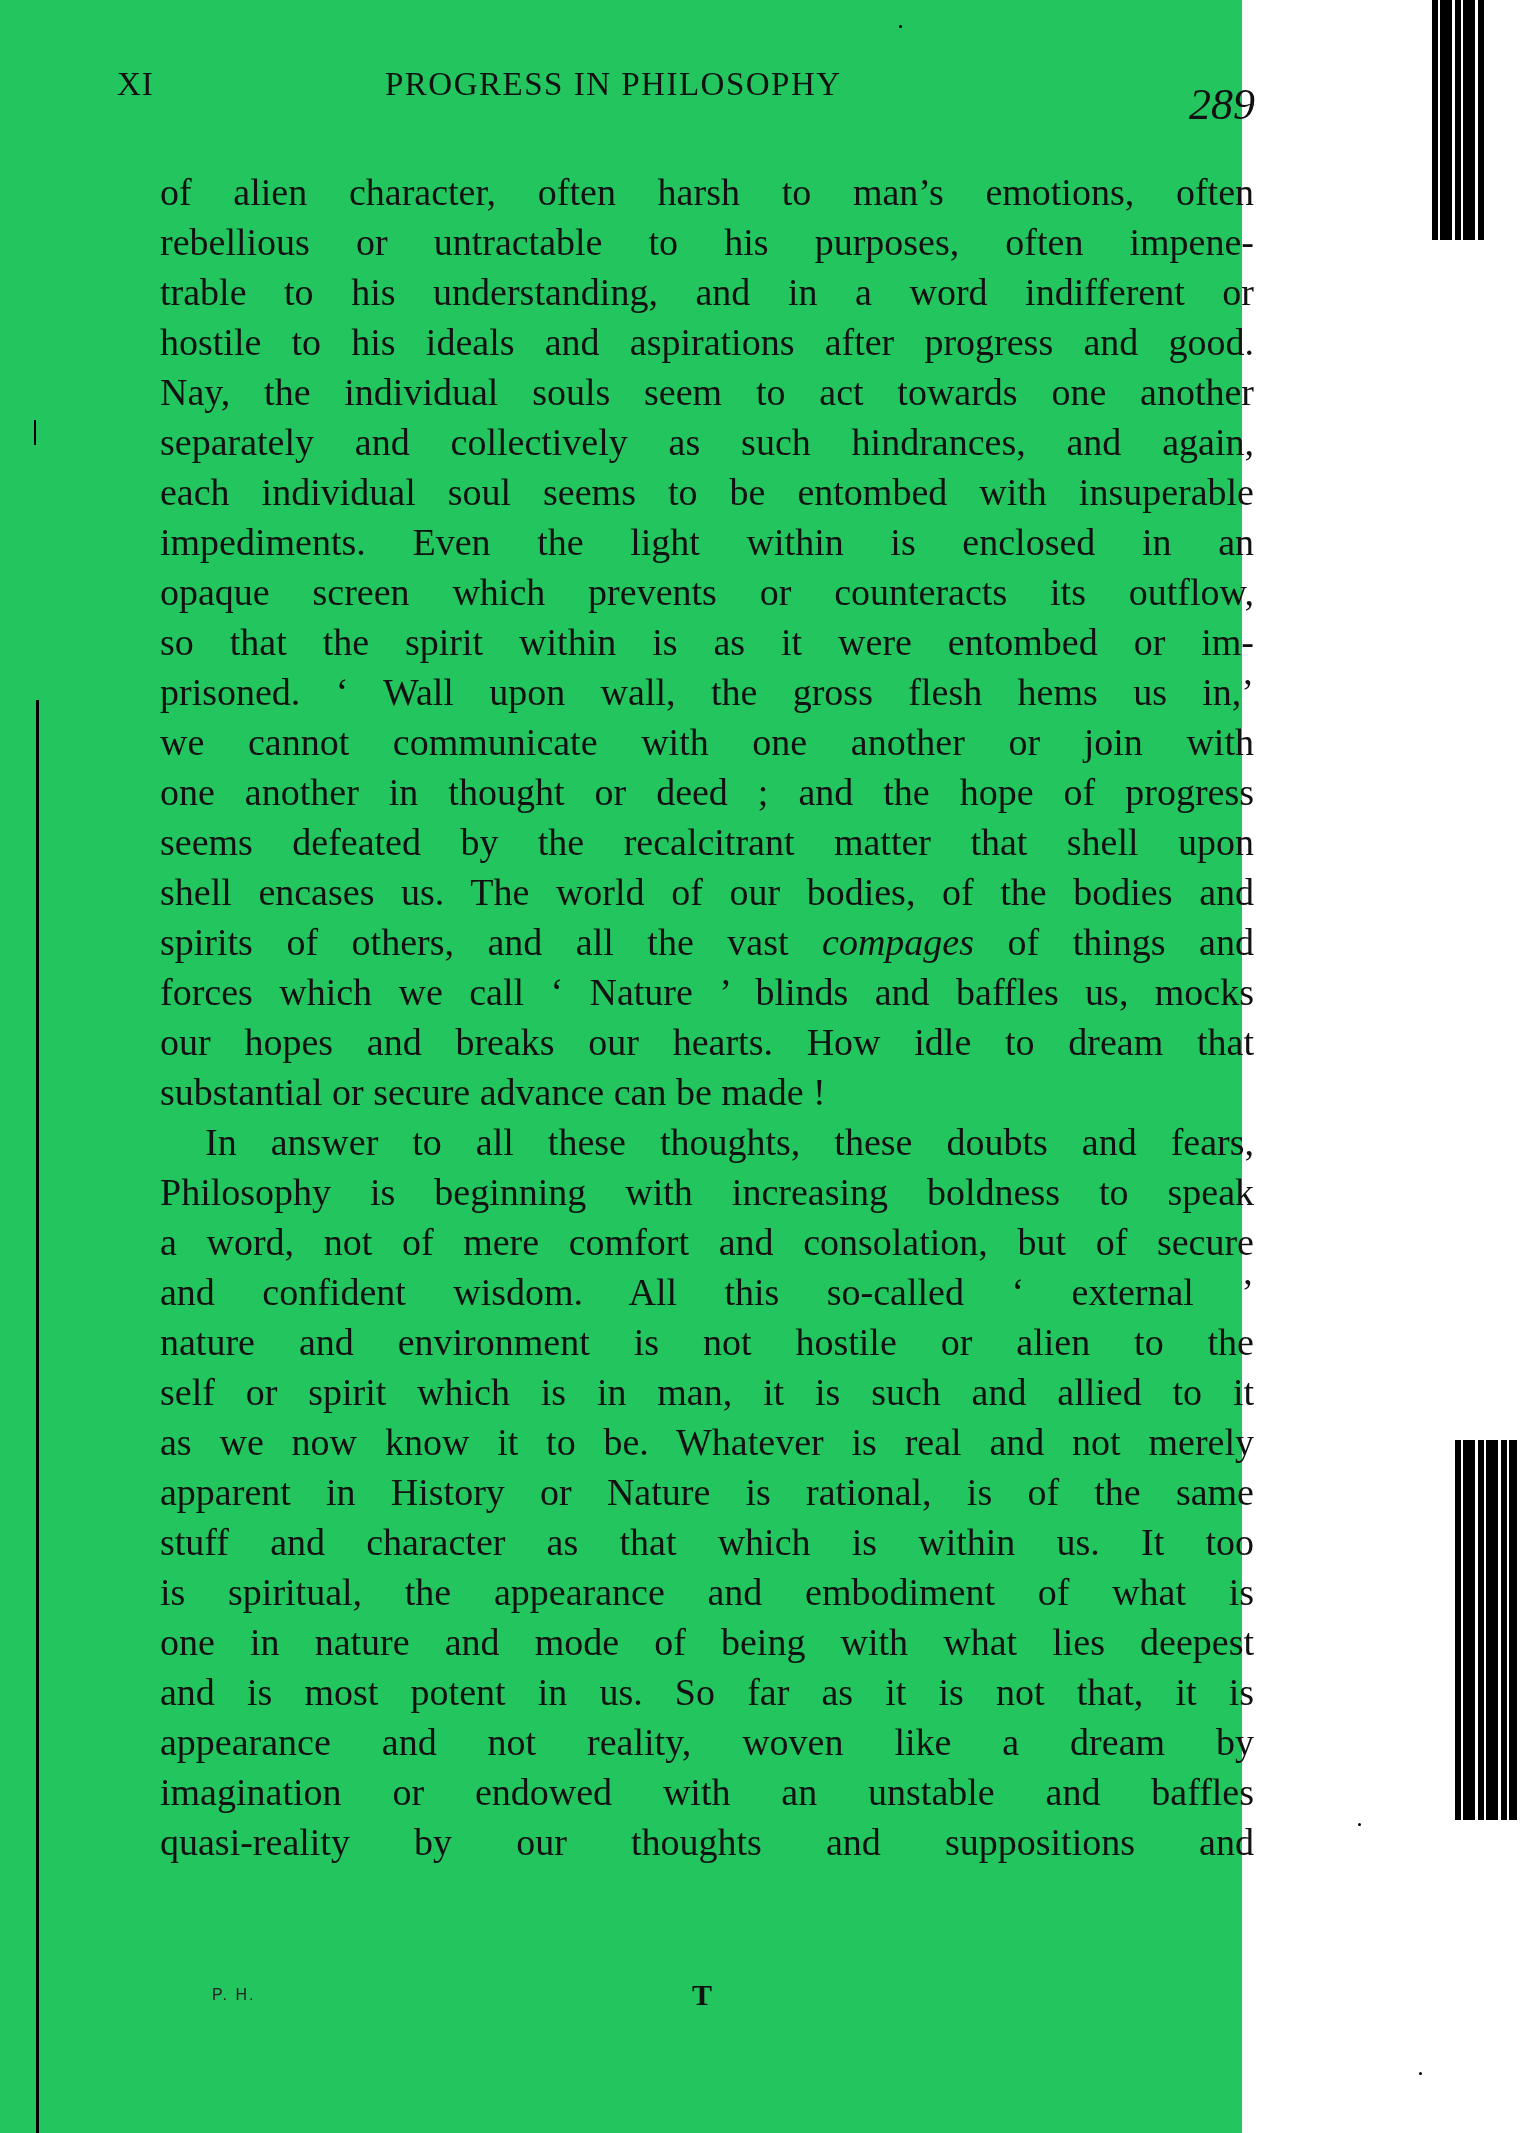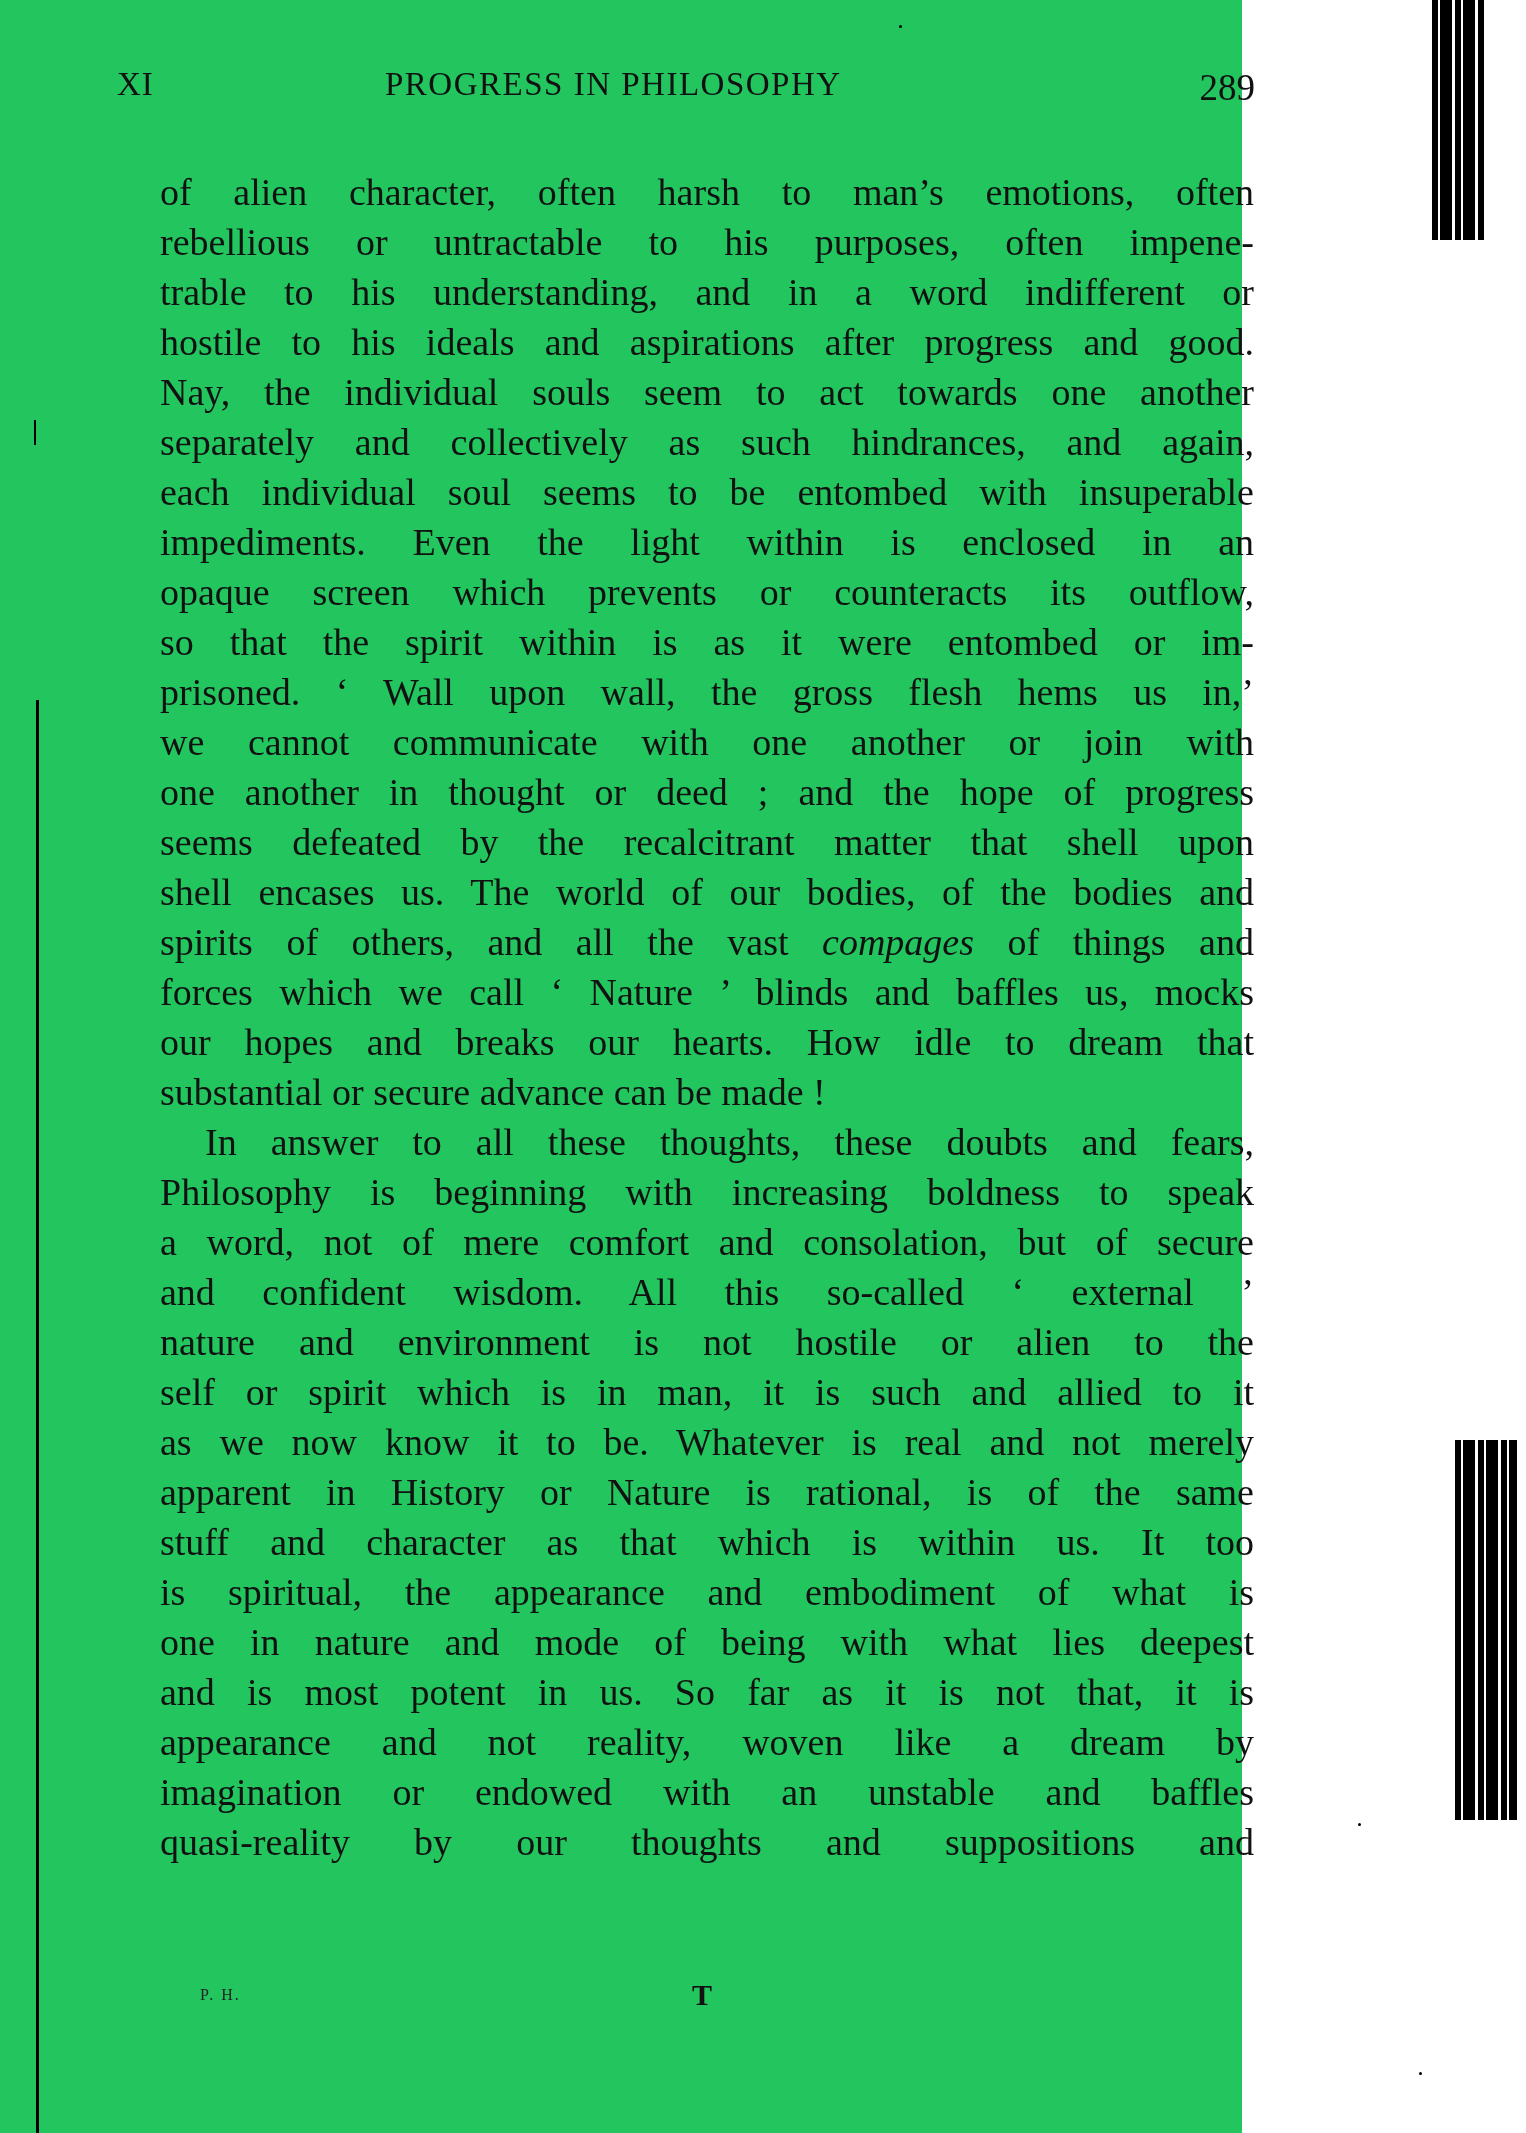--- a/index.html
+++ b/index.html
@@ -3,30 +3,30 @@
 <meta charset="utf-8">
 <style>
   html, body { margin: 0; padding: 0; background: #ffffff; }
   body { width: 1526px; height: 2133px; position: relative; overflow: hidden; }
   .page { position: absolute; left: 0; top: 0; width: 1242px; height: 2133px; background: #22c55e; }
 
   .running-head { position: absolute; top: 66px; left: 115px; width: 1140px; height: 50px;
     font-family: "Liberation Serif", "DejaVu Serif", serif; font-size: 33px; color: #111; }
   .rh-chapter { position: absolute; left: 2px; top: 0; letter-spacing: 1px; }
   .rh-title { position: absolute; left: 270px; top: 0; letter-spacing: 1.5px; }
-  .rh-page { position: absolute; right: 0; top: 0; font-size: 37px; }
+  .rh-page { position: absolute; right: 0; top: 13px; font-size: 44px; font-style: italic; }
 
   .body-text { position: absolute; left: 160px; top: 167px; width: 1094px;
     font-family: "Liberation Serif", "DejaVu Serif", serif; font-size: 38px; line-height: 50px; color: #111; }
   .line { display: block; height: 50px; white-space: nowrap; text-align: justify; text-align-last: justify; }
   .line.last { text-align-last: left; }
   .line.indent { padding-left: 45px; }
   .line em { font-style: italic; }
 
-  .footer-sig { position: absolute; left: 200px; top: 1986px; font-family: Liberation Serif, serif; font-size: 16px; color: #222; letter-spacing: 2px; }
+  .footer-sig { position: absolute; left: 212px; top: 1986px; font-family: Liberation Sans, sans-serif; font-size: 16px; color: #222; letter-spacing: 2px; }
   .footer-mark { position: absolute; left: 692px; top: 1978px; font-family: "Liberation Serif", serif; font-size: 30px; font-weight: bold; color: #111; }
 
   .scan-bar { position: absolute; background: repeating-linear-gradient(90deg, #000 0px, #000 6px, #fff 6px, #fff 8px, #000 8px, #000 20px, #fff 20px, #fff 23px, #000 23px); }
   .scan-bar.top { left: 1432px; top: 0; width: 52px; height: 240px; }
   .scan-bar.bottom { left: 1455px; top: 1440px; width: 62px; height: 380px; }
   .margin-line { position: absolute; background: #000; }
   .margin-line.tick { left: 34px; top: 420px; width: 2px; height: 25px; }
   .margin-line.long { left: 36px; top: 700px; width: 3px; height: 1433px; }
   .dot { position: absolute; width: 3px; height: 3px; background: #000; border-radius: 50%; }
 </style>

